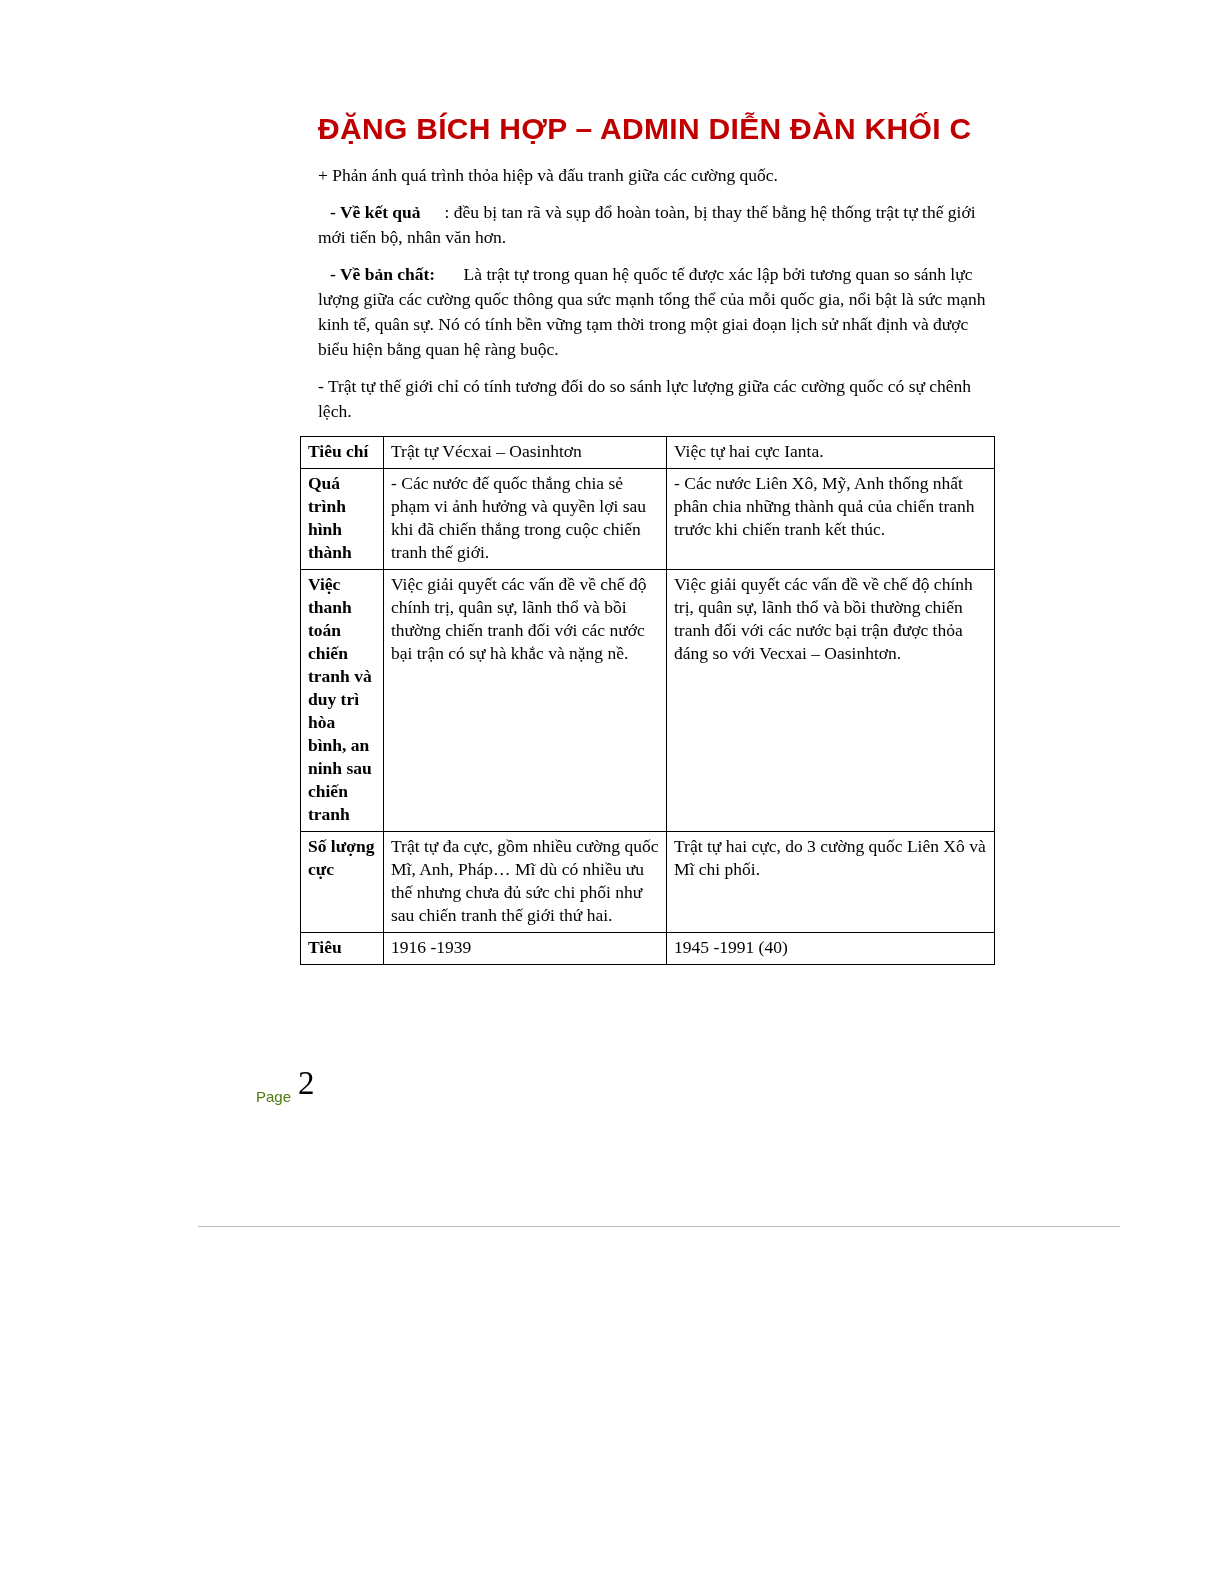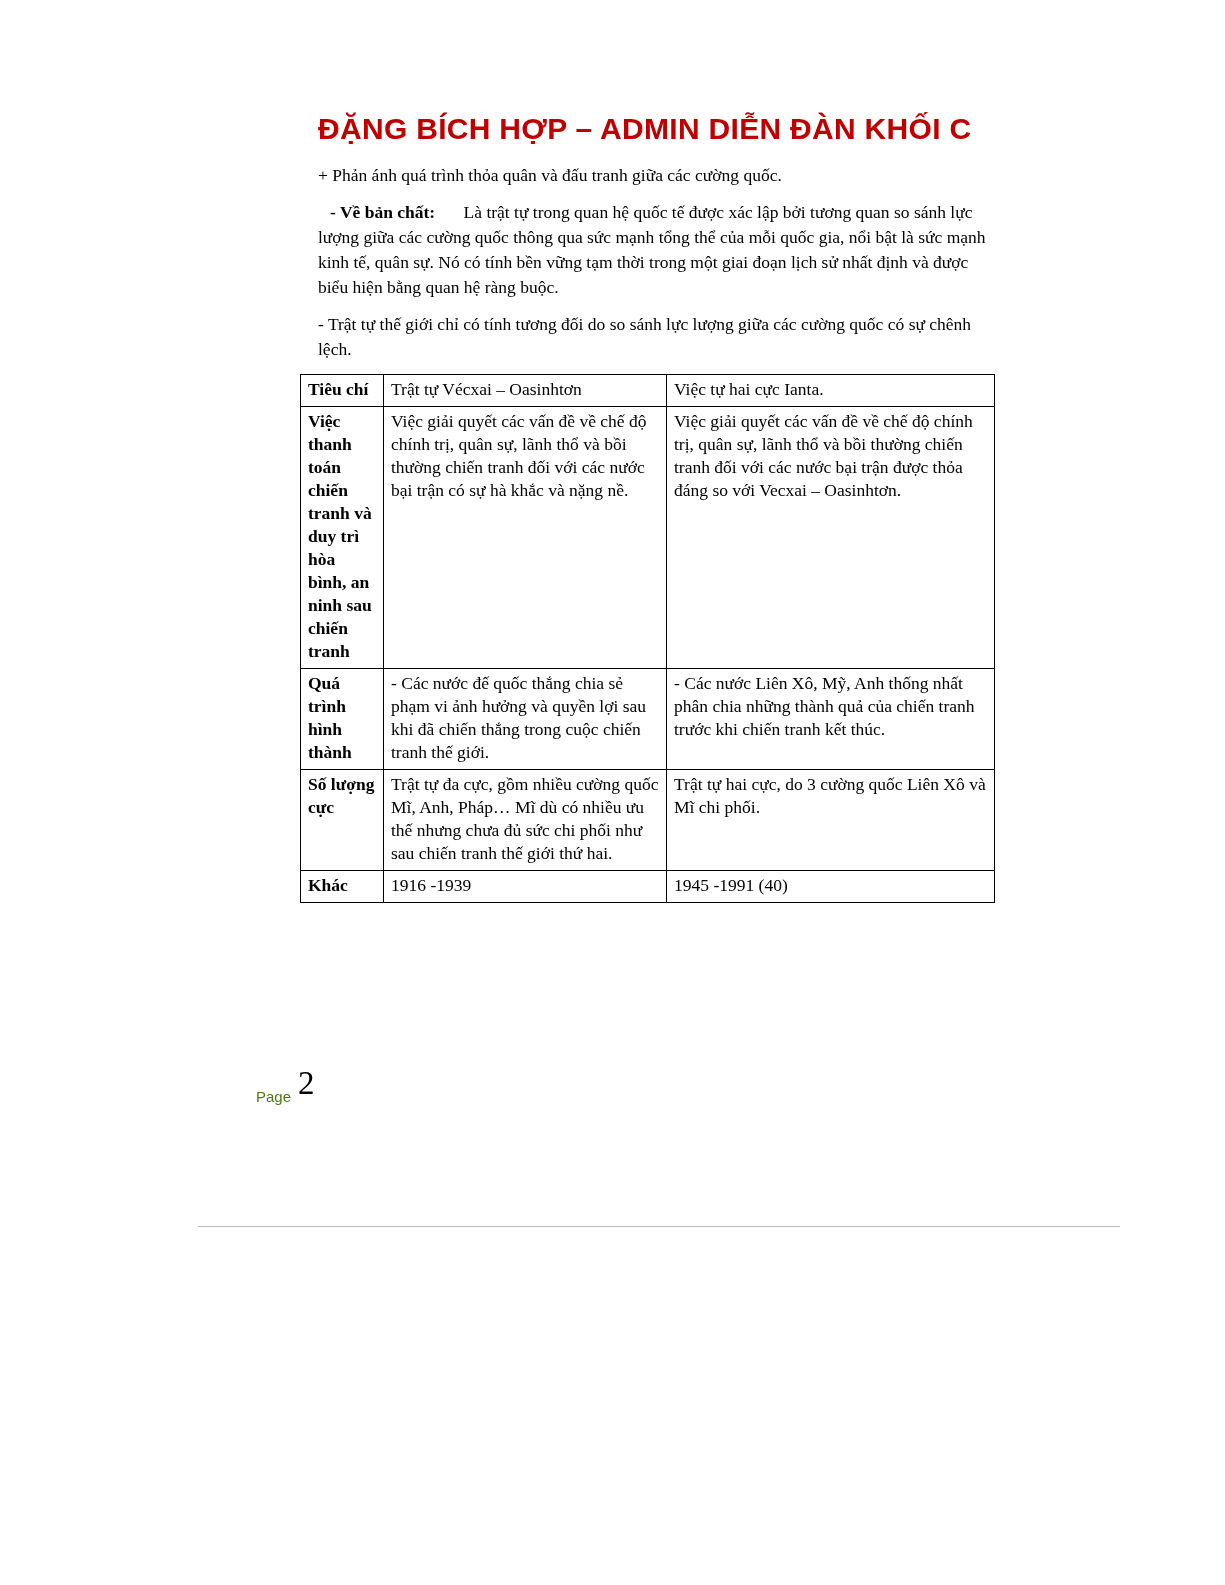--- a/index.html
+++ b/index.html
@@ -112,57 +112,58 @@
 </style>
 </head>
 <body>
 
 <div class="page">
 
   <div class="content">
 
     <div class="doc-title">ĐẶNG BÍCH HỢP – ADMIN DIỄN ĐÀN KHỐI C</div>
 
-    <p class="para">+ Phản ánh quá trình thỏa quân và đấu tranh giữa các cường quốc.</p>
+    <p class="para">+ Phản ánh quá trình thỏa hiệp và đấu tranh giữa các cường quốc.</p>
 
+    <p class="para"><b>- Về kết quả</b><span>: đều bị tan rã và sụp đổ hoàn toàn, bị thay thế bằng hệ thống trật tự thế giới mới tiến bộ, nhân văn hơn.</span></p>
 
     <p class="para"><b>- Về bản chất:</b><span> Là trật tự trong quan hệ quốc tế được xác lập bởi tương quan so sánh lực lượng  giữa các cường quốc thông qua sức mạnh tổng thể của mỗi quốc gia, nổi bật là sức mạnh kinh tế, quân sự. Nó có tính bền vững tạm thời trong một giai đoạn lịch sử nhất định và được biểu hiện bằng quan hệ ràng buộc.</span></p>
 
     <p class="para">- Trật tự thế giới chỉ có tính tương đối do so sánh lực lượng giữa các cường quốc có sự chênh lệch.</p>
 
 
     <table class="compare">
       <colgroup>
         <col class="col-criteria">
         <col class="col-vecxai">
         <col class="col-ianta">
       </colgroup>
       <tbody>
         <tr>
           <th class="bold">Tiêu chí</th>
           <th>Trật tự Vécxai – Oasinhtơn</th>
           <th>Việc tự hai cực Ianta.</th>
         </tr>
         <tr>
+          <td class="bold">Quá trình hình thành</td>
+          <td>- Các nước đế quốc thắng chia sẻ phạm vi ảnh hưởng và quyền lợi sau khi đã chiến thắng trong cuộc chiến tranh thế giới.</td>
+          <td>- Các nước Liên Xô, Mỹ, Anh thống nhất phân chia những thành quả của chiến tranh trước khi chiến tranh kết thúc.</td>
+        </tr>
+        <tr>
           <td class="bold">Việc thanh toán chiến tranh và duy trì hòa bình, an ninh sau chiến tranh</td>
           <td>Việc giải quyết các vấn đề về chế độ chính trị, quân sự, lãnh thổ và bồi thường chiến tranh đối với các nước bại trận có sự hà khắc và nặng nề.</td>
           <td>Việc giải quyết các vấn đề về chế độ chính trị, quân sự, lãnh thổ và bồi thường chiến tranh đối với các nước bại trận được thỏa đáng so với Vecxai – Oasinhtơn.</td>
-        </tr>
-        <tr>
-          <td class="bold">Quá trình hình thành</td>
-          <td>- Các nước đế quốc thắng chia sẻ phạm vi ảnh hưởng và quyền lợi sau khi đã chiến thắng trong cuộc chiến tranh thế giới.</td>
-          <td>- Các nước Liên Xô, Mỹ, Anh thống nhất phân chia những thành quả của chiến tranh trước khi chiến tranh kết thúc.</td>
         </tr>
         <tr>
           <td class="bold">Số lượng cực</td>
           <td>Trật tự đa cực, gồm nhiều cường quốc Mĩ, Anh, Pháp… Mĩ dù có nhiều ưu thế nhưng chưa đủ sức chi phối như sau chiến tranh thế giới thứ hai.</td>
           <td>Trật tự hai cực, do 3 cường quốc Liên Xô và Mĩ chi phối.</td>
         </tr>
         <tr>
-          <td class="bold">Khác</td>
+          <td class="bold">Tiêu</td>
           <td>1916 -1939</td>
           <td>1945 -1991 (40)</td>
         </tr>
       </tbody>
     </table>
 
   </div>
 
   <div class="page-label">Page</div>
   <div class="page-number">2</div>

